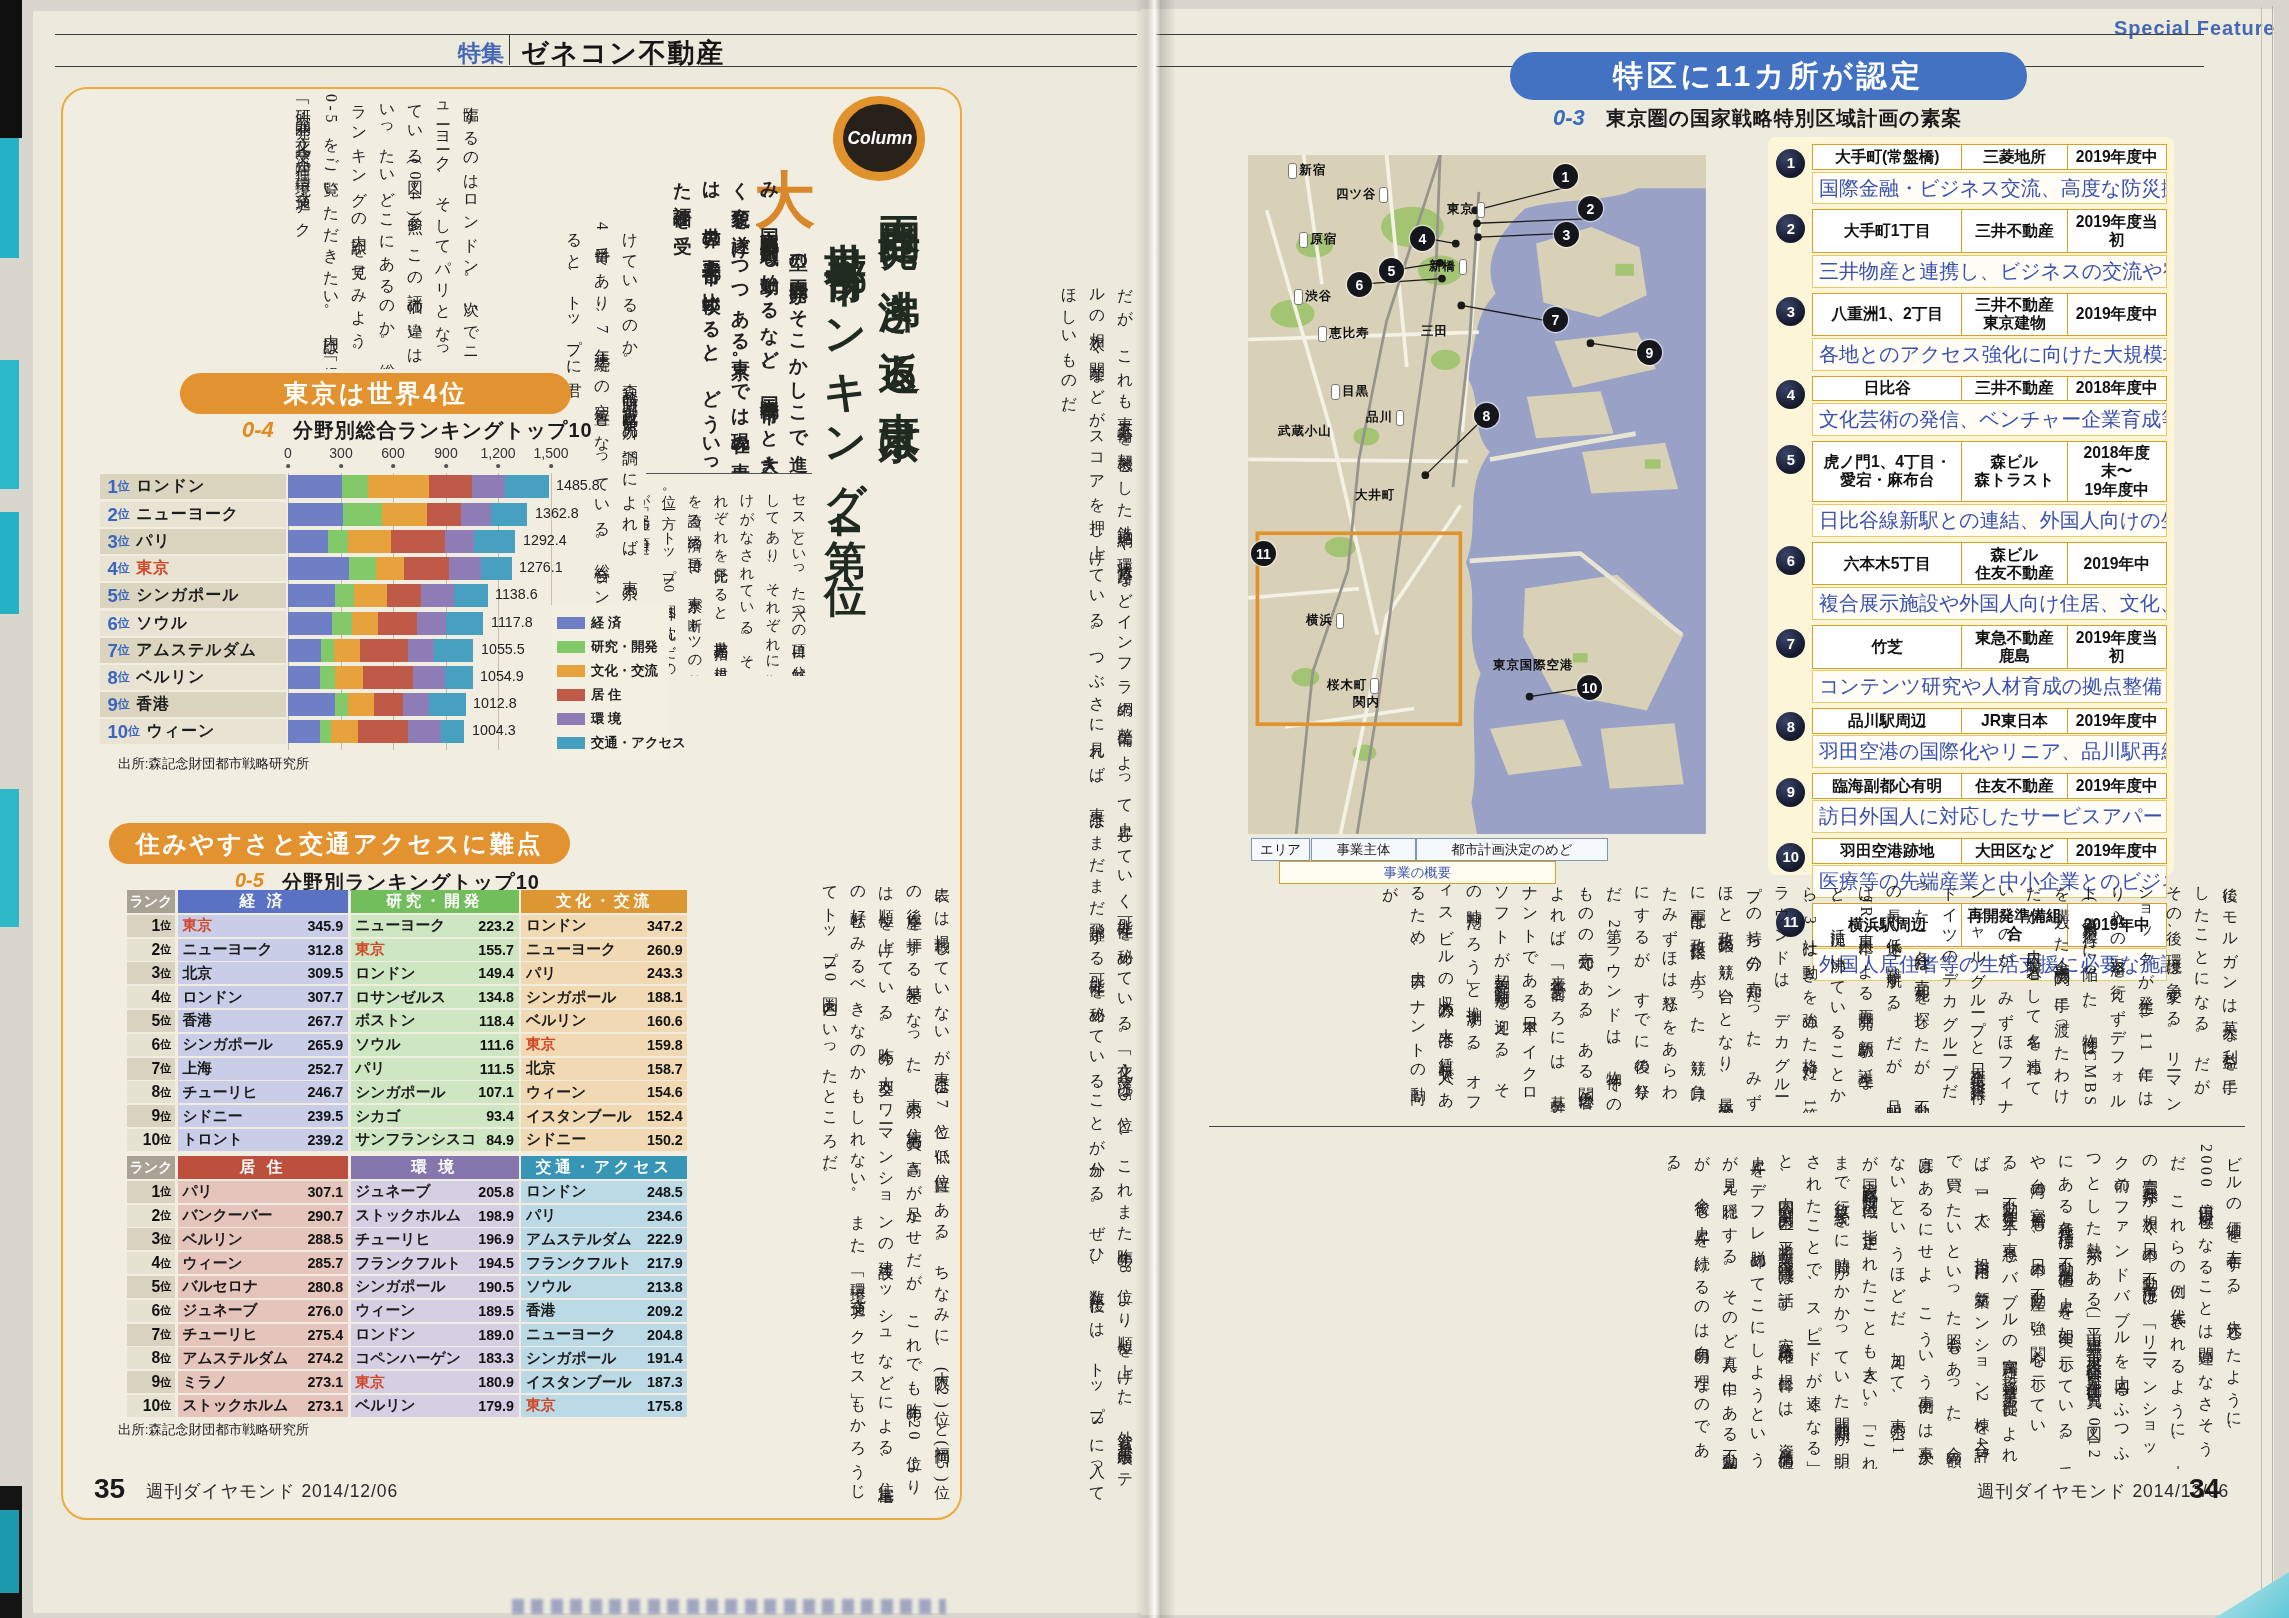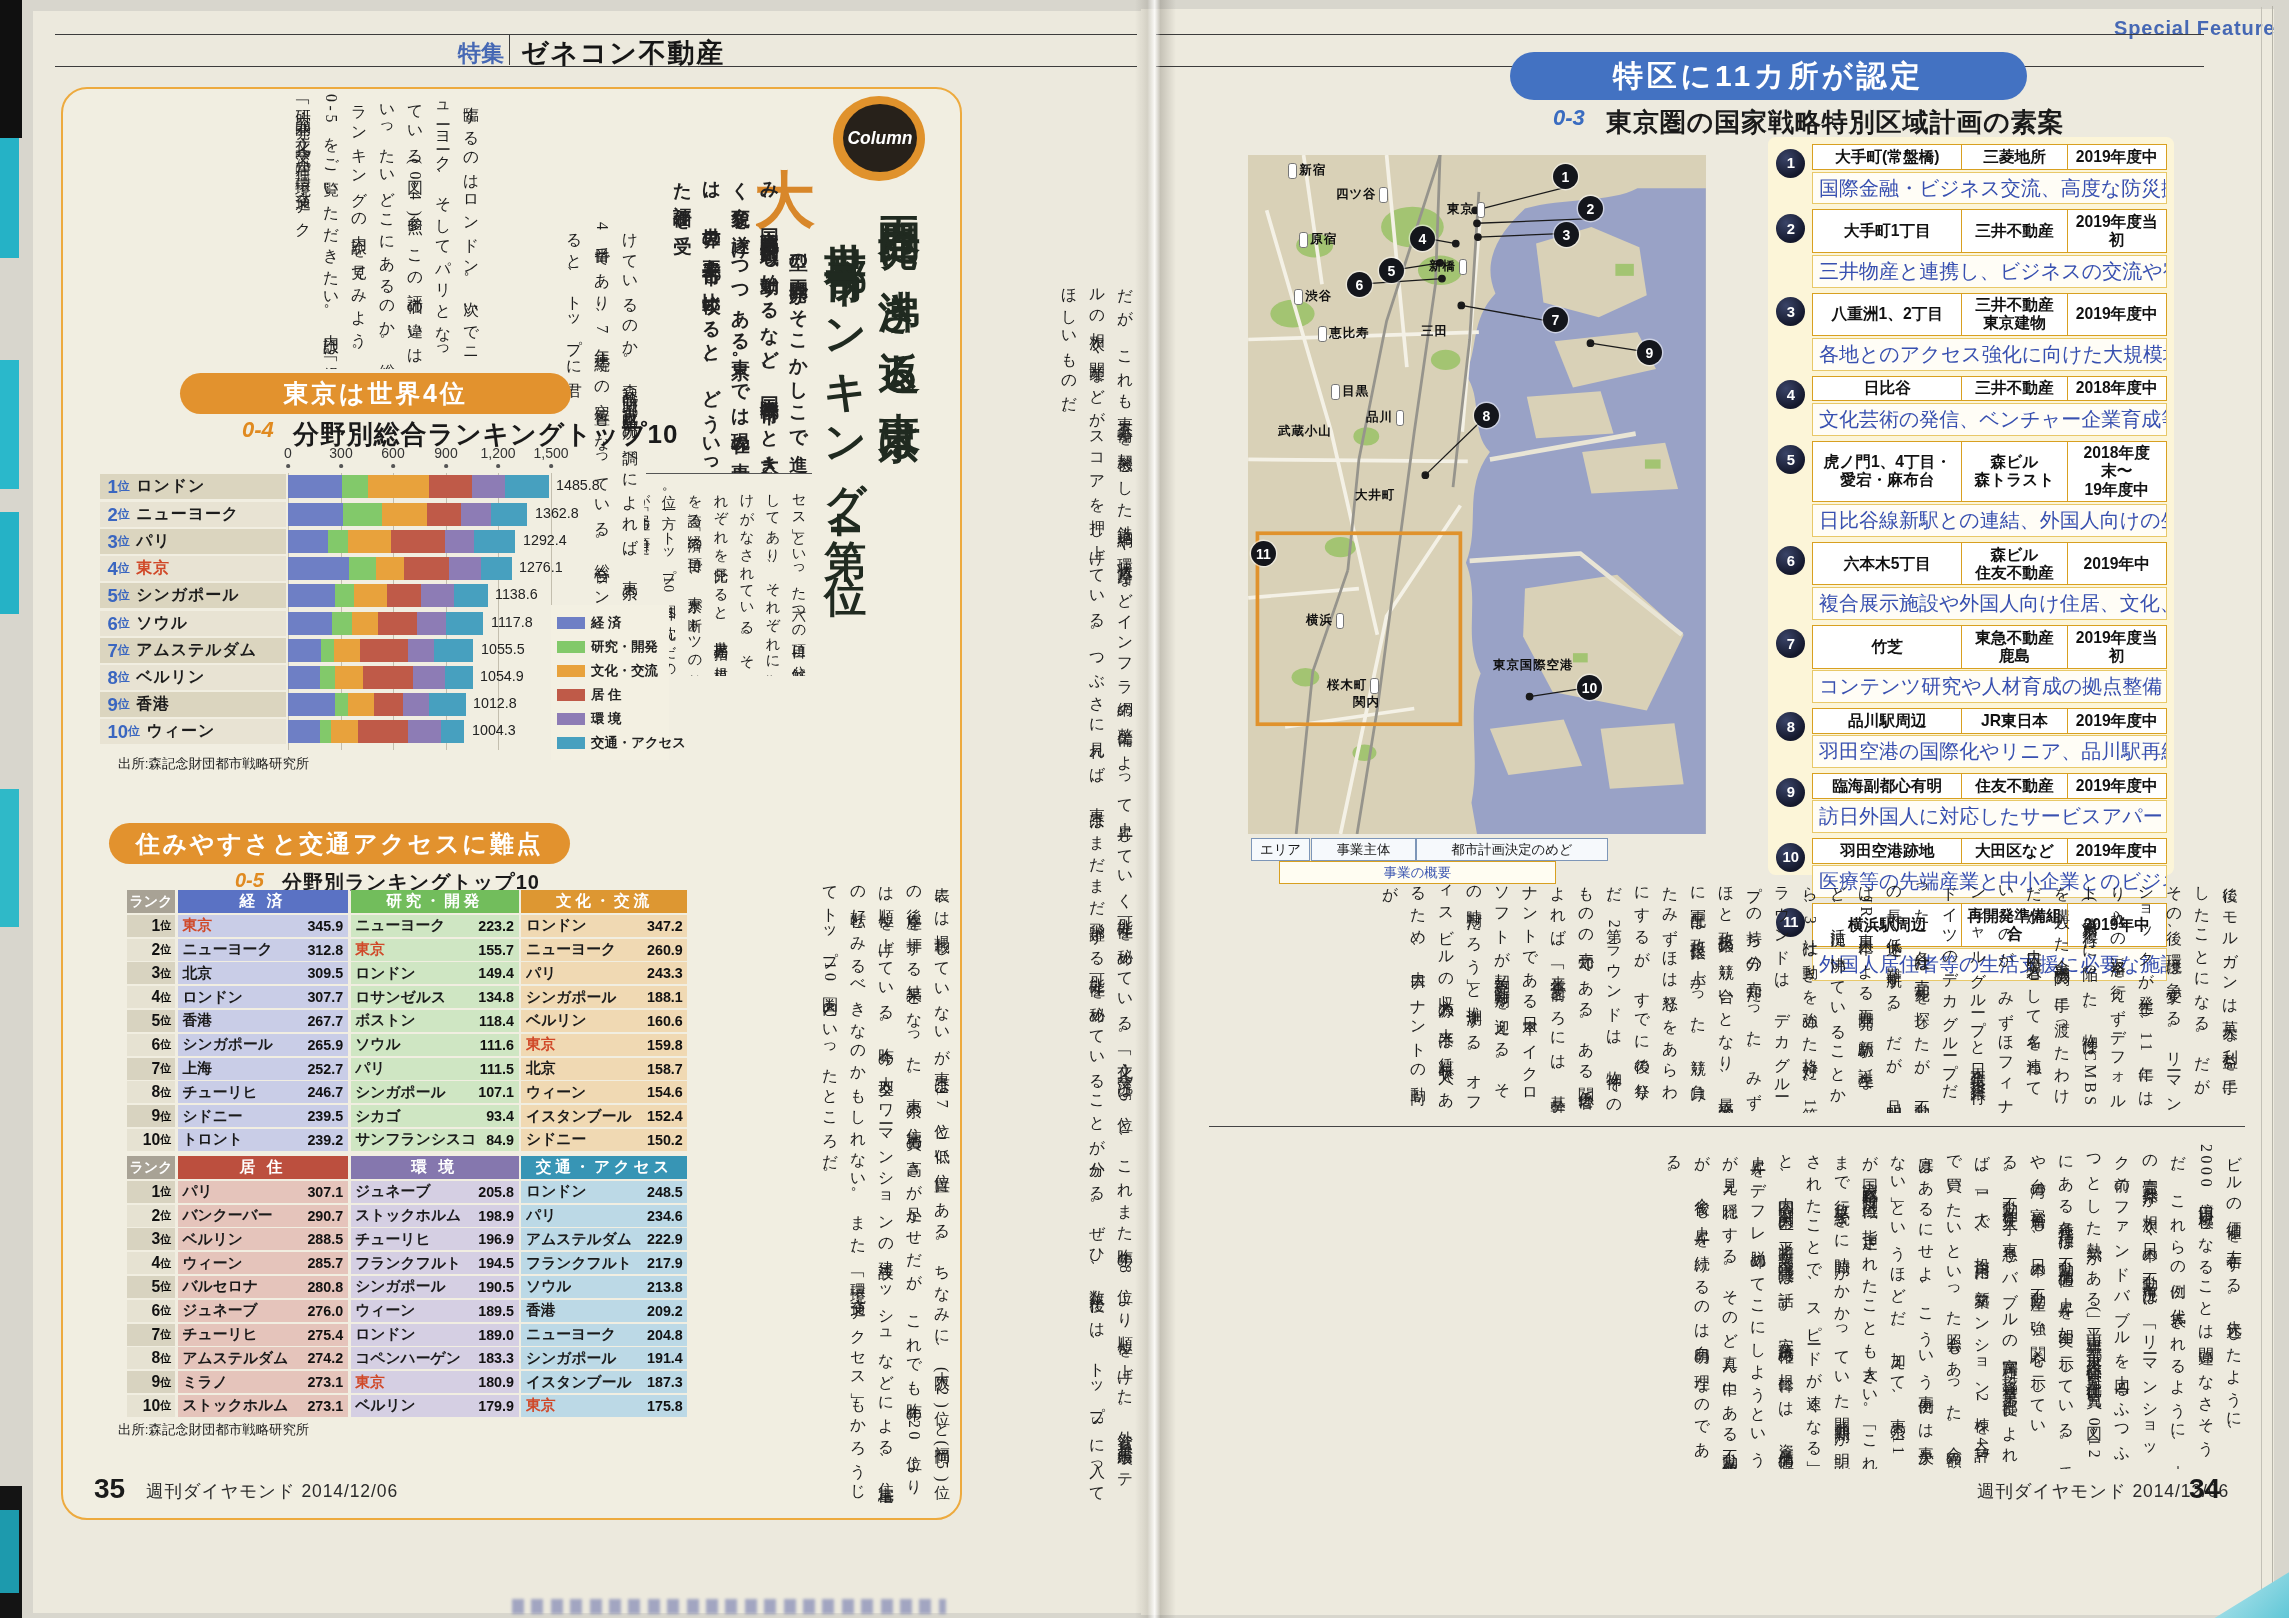--- a/index.html
+++ b/index.html
@@ -28,21 +28,21 @@
                font-weight:bold;font-size:17.5px;}
   .headline{position:absolute;writing-mode:vertical-rl;font-weight:900;color:#202a20;
             font-size:42px;letter-spacing:6.5px;line-height:1.15;font-family:"Liberation Sans",sans-serif;}
   .dropcap{position:absolute;font-size:61px;font-weight:900;color:#d8872a;line-height:1;}
   .intro{font-weight:bold;font-size:18.5px;line-height:29px;letter-spacing:2.8px;color:#222;}
   
   .pill{position:absolute;background:#e2922e;border-radius:22px;color:#fff;font-weight:bold;
         display:flex;align-items:center;justify-content:center;letter-spacing:2.8px;
         font-family:"Liberation Sans",sans-serif;}
   .figlab{position:absolute;font-weight:900;font-size:22px;color:#e08a20;font-style:italic;}
-  .figttl{position:absolute;font-weight:900;font-size:26px;color:#1a1a1a;letter-spacing:0.9px;}
+  .figttl{position:absolute;font-weight:900;font-size:20px;color:#1a1a1a;letter-spacing:0.9px;}
   .tick{position:absolute;top:445px;font-size:14px;color:#333;transform:translateX(-50%);}
   .tickdot{position:absolute;top:464px;width:3.7px;height:3.7px;border-radius:50%;background:#555;transform:translateX(-50%);}
   .gline{position:absolute;top:473px;height:277px;width:0.9px;background:rgba(110,100,80,.35);}
   .crow{position:absolute;left:100px;height:25px;width:831px;}
   .clabel{position:absolute;left:0;top:0;width:186px;height:25px;display:flex;align-items:center;padding-left:7.4px;box-sizing:border-box;}
   .b0{background:#dbd5bf;} .b1{background:#e8e3d3;}
   .rknum{color:#3a66c0;font-weight:bold;font-size:18.5px;font-family:"Liberation Sans",sans-serif;}
   .rki{color:#3a66c0;font-weight:bold;font-size:12px;margin-right:6.5px;}
   .cname{font-weight:bold;font-size:16px;color:#1c1c1c;letter-spacing:0.9px;}
   .tokyo{color:#d04828 !important;}

